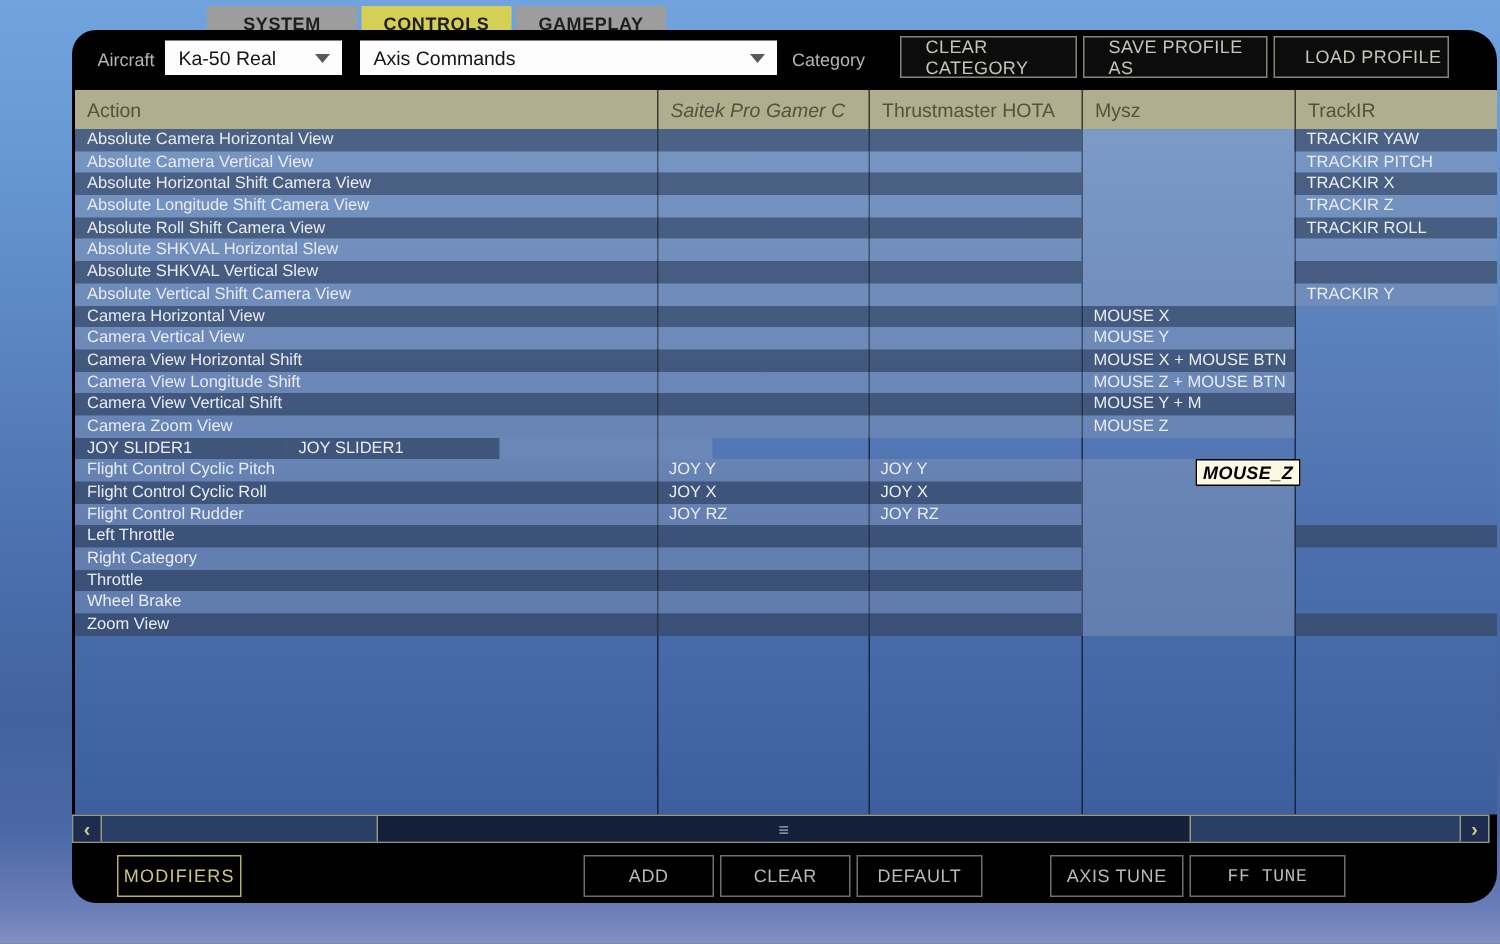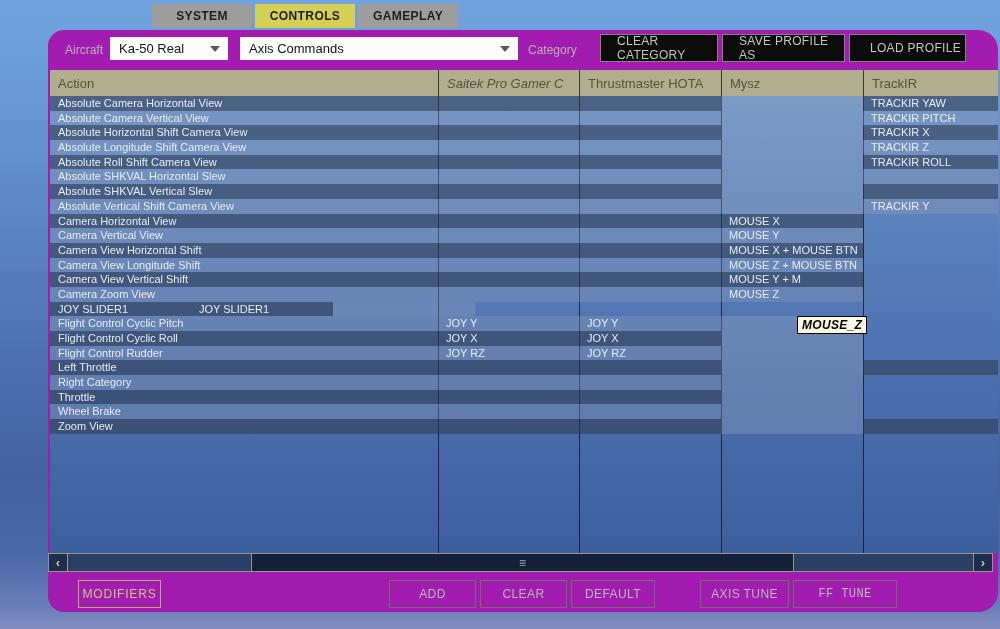--- a/index.html
+++ b/index.html
@@ -2,26 +2,26 @@
 <html><head>
 <meta charset="utf-8">
 <style>
   html,body{margin:0;padding:0;}
   body{
     width:1000px;height:629px;overflow:hidden;position:relative;
     font-family:"Liberation Sans",sans-serif;
     background:linear-gradient(180deg,#71a4de 0%,#6697d2 18%,#5b86c2 35%,#4c70ae 58%,#42629f 76%,#4a68a6 88%,#6e7fb9 97%,#8490c4 100%);
   }
   
-  .tabs{position:absolute;top:4px;left:152px;display:flex;gap:3px;}
+  .tabs{position:absolute;top:4px;left:138px;display:flex;gap:3px;}
   .tab{height:24px;width:100px;display:flex;align-items:center;justify-content:center;
     font-size:12px;font-weight:bold;color:#1e1e1e;background:#9d9d9d;letter-spacing:.4px;}
   .tab.active{background:#d5cf55;}
   
-  .window{position:absolute;left:48px;top:30px;width:950px;height:582px;background:#a21caf;
+  .window{position:absolute;left:48px;top:20px;width:950px;height:582px;background:#000000;
     border-radius:16px 20px 20px 16px;overflow:hidden;}
   
   .toolbar{position:absolute;top:0;left:0;right:0;height:40px;display:flex;align-items:center;}
   .tb-label{color:#b4b4b4;font-size:12px;}
   .lbl-aircraft{position:absolute;left:17px;}
   .lbl-category{position:absolute;left:480px;}
   .select{position:absolute;top:7px;height:23px;background:#fdfdfd;display:flex;align-items:center;
     font-size:13px;color:#141414;padding-left:9px;box-sizing:border-box;}
   .select .arrow{position:absolute;right:8px;top:9px;width:0;height:0;
     border-left:5px solid transparent;border-right:5px solid transparent;border-top:6px solid #5a5a5a;}

